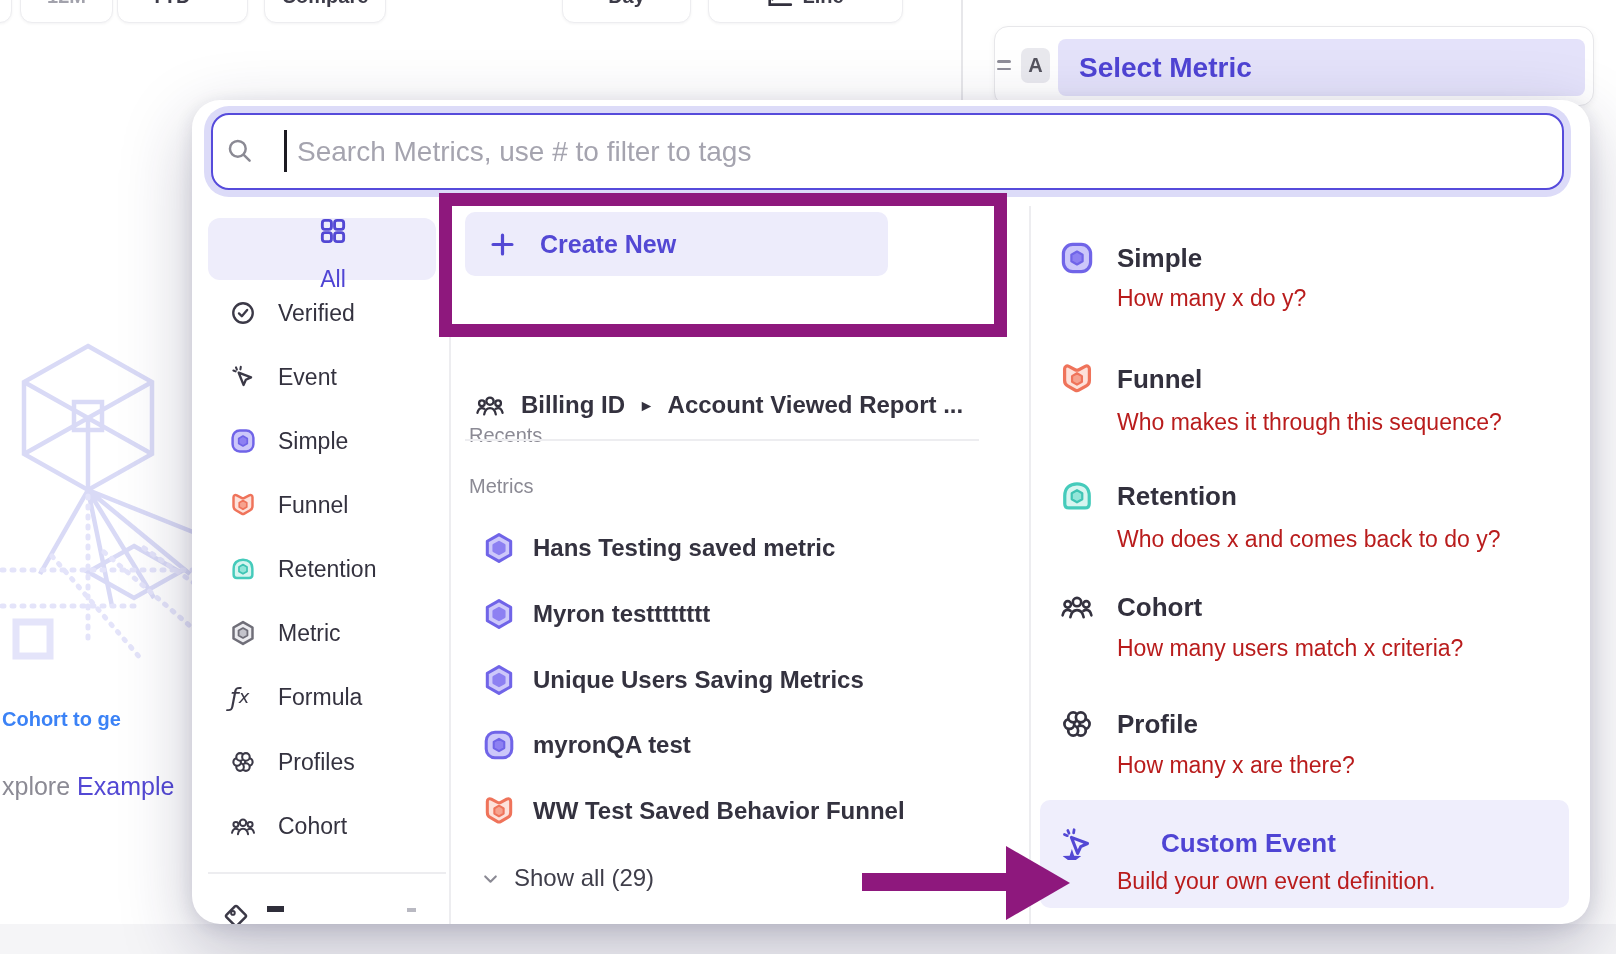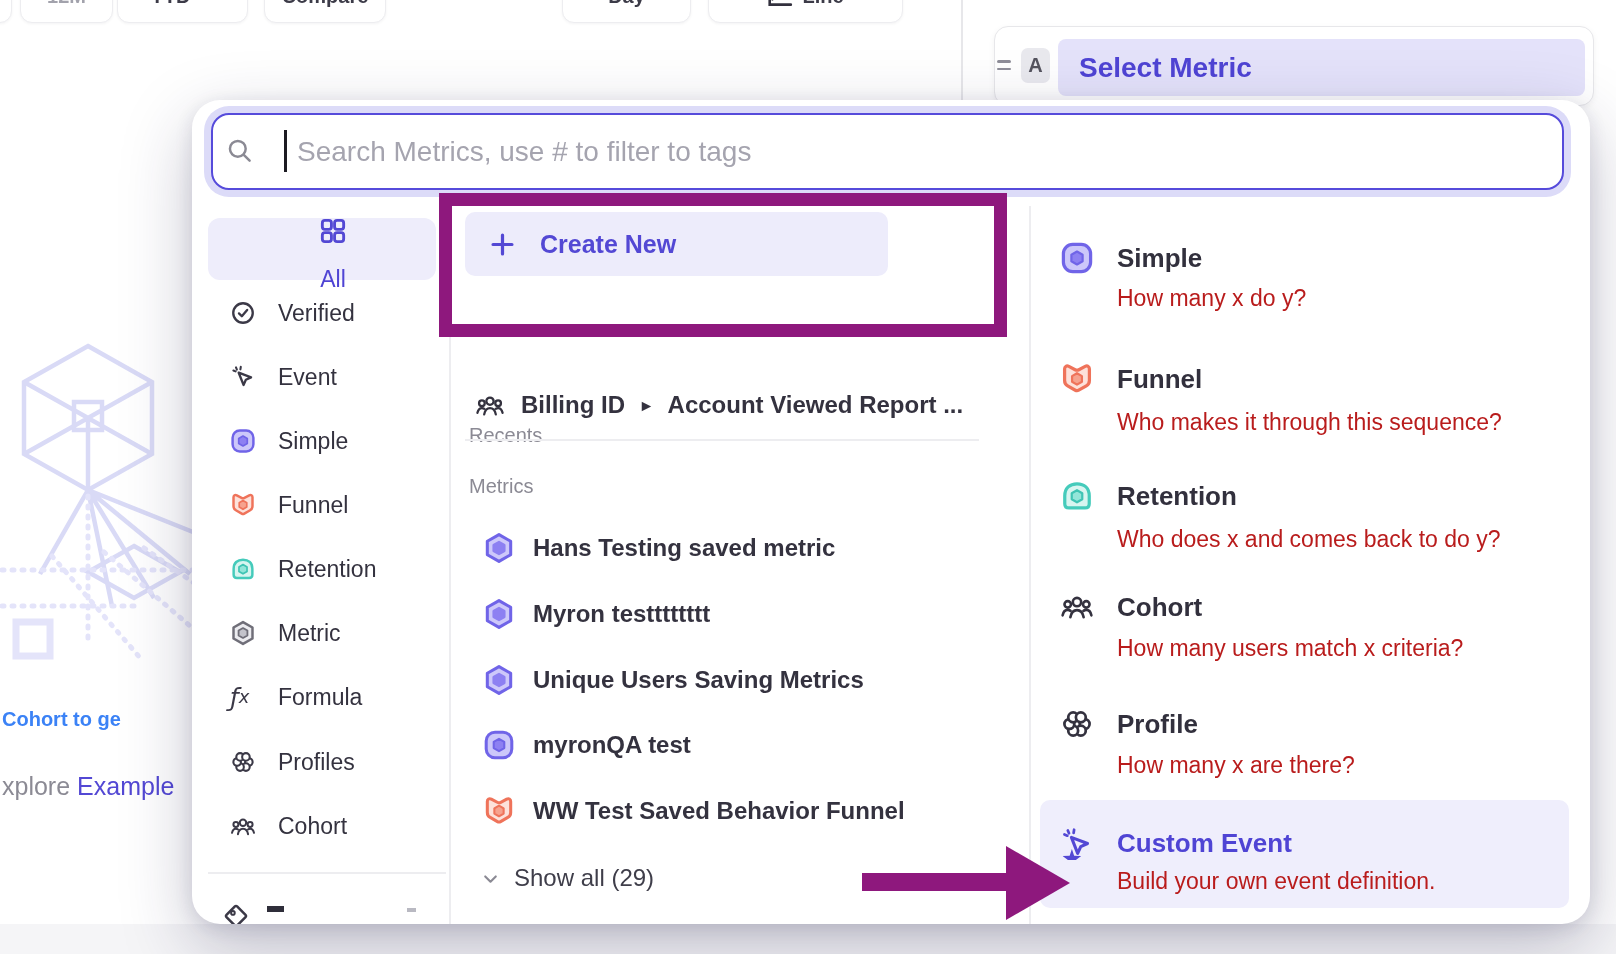--- a/index.html
+++ b/index.html
@@ -66,21 +66,21 @@
   .metric-item { position:absolute; left:291px; height:36px; display:flex; align-items:center; gap:18px;
                  font-size:24px; font-weight:600; color:#34323f; white-space:nowrap; cursor:pointer; }
   .metric-item .ic { width:32px; height:32px; flex:0 0 32px; }
   .show-all { position:absolute; left:289px; top:761px; height:34px; display:flex; align-items:center; gap:14px;
               font-size:24px; font-weight:500; color:#3f3e4a; cursor:pointer; }
 
   .custom-bg { position:absolute; left:848px; top:700px; width:529px; height:108px; border-radius:10px; background:#efeefc; }
   .type-icon { position:absolute; left:868px; width:34px; height:34px; }
   .type-title { position:absolute; left:925px; height:34px; display:flex; align-items:center; font-size:26px;
                 font-weight:700; color:#32303d; white-space:nowrap; cursor:pointer; }
-  .type-title.accent { color:#4f44d4; }
+  .type-title.accent { color:#4f44d4;margin-left:44px; }
   .type-desc { position:absolute; left:925px; height:30px; display:flex; align-items:center; font-size:23px;
                color:#b91c1c; white-space:nowrap; }
 
   
   .anno-rect { position:absolute; left:439px; top:193px; width:568px; height:144px; border:13px solid #8e187d; z-index:20; }
   .anno-arrow { position:absolute; left:856px; top:845px; z-index:20; }
 
   .fx { font-size:25px; font-style:italic; color:#3b3947; font-family:"DejaVu Sans",sans-serif; line-height:1; }
   .fx small { font-size:18px; font-style:italic; }
 </style>

